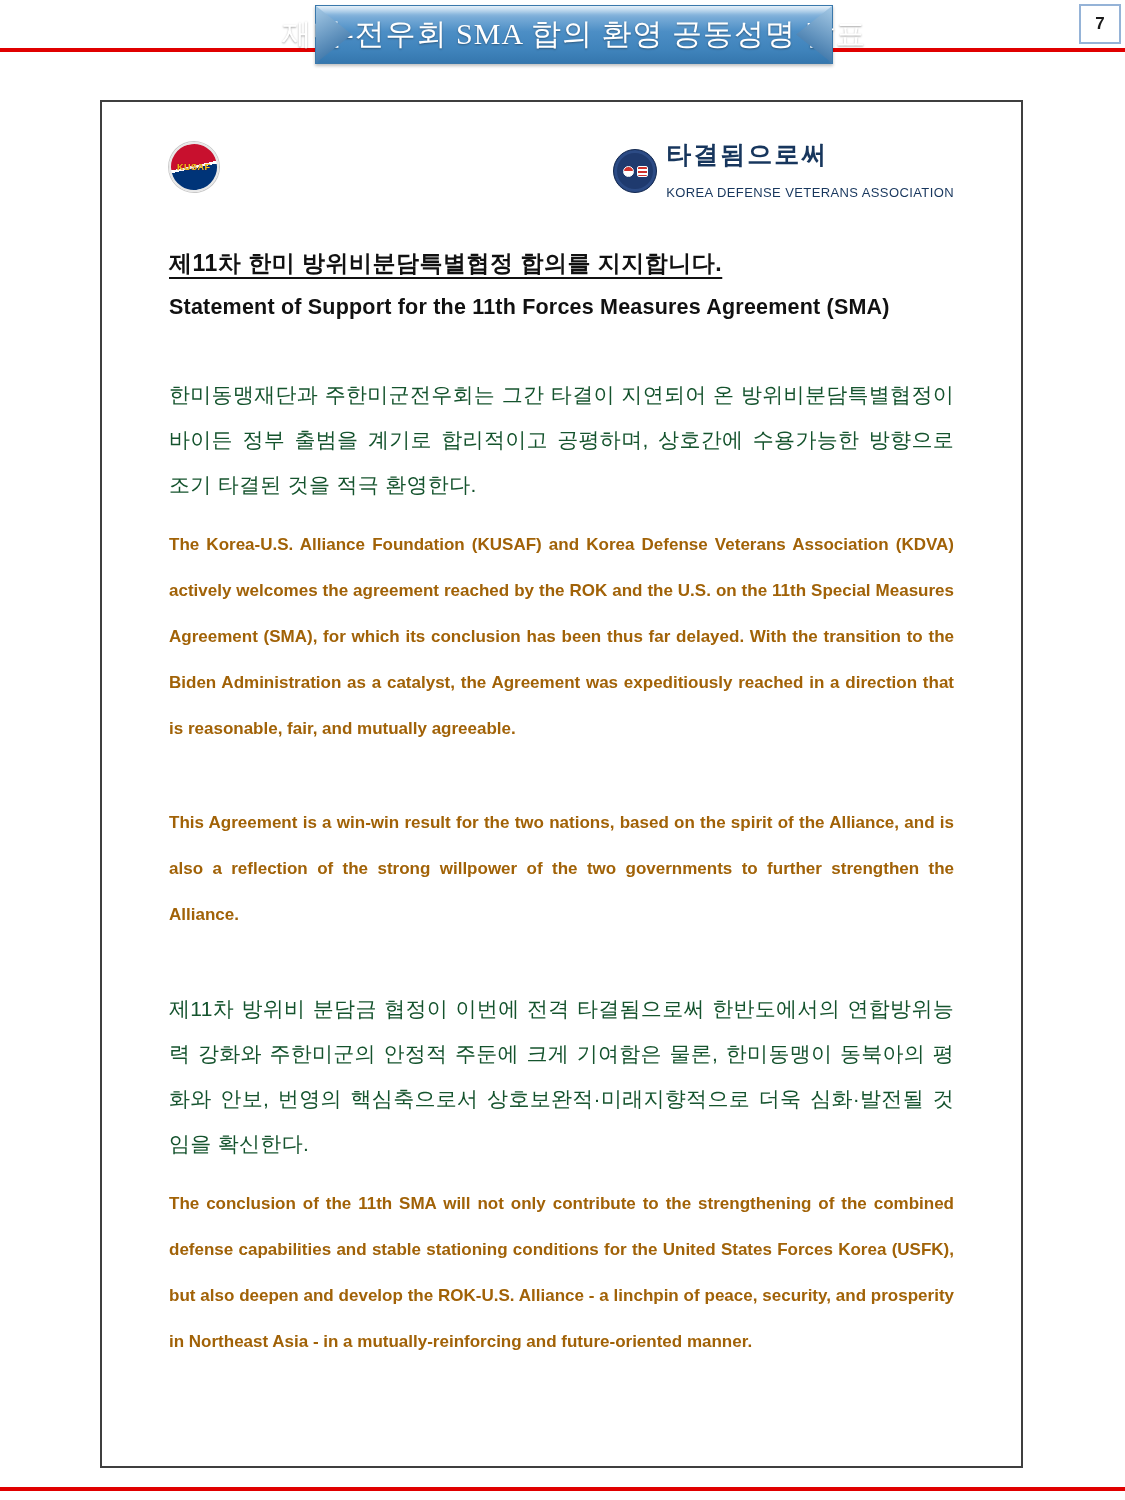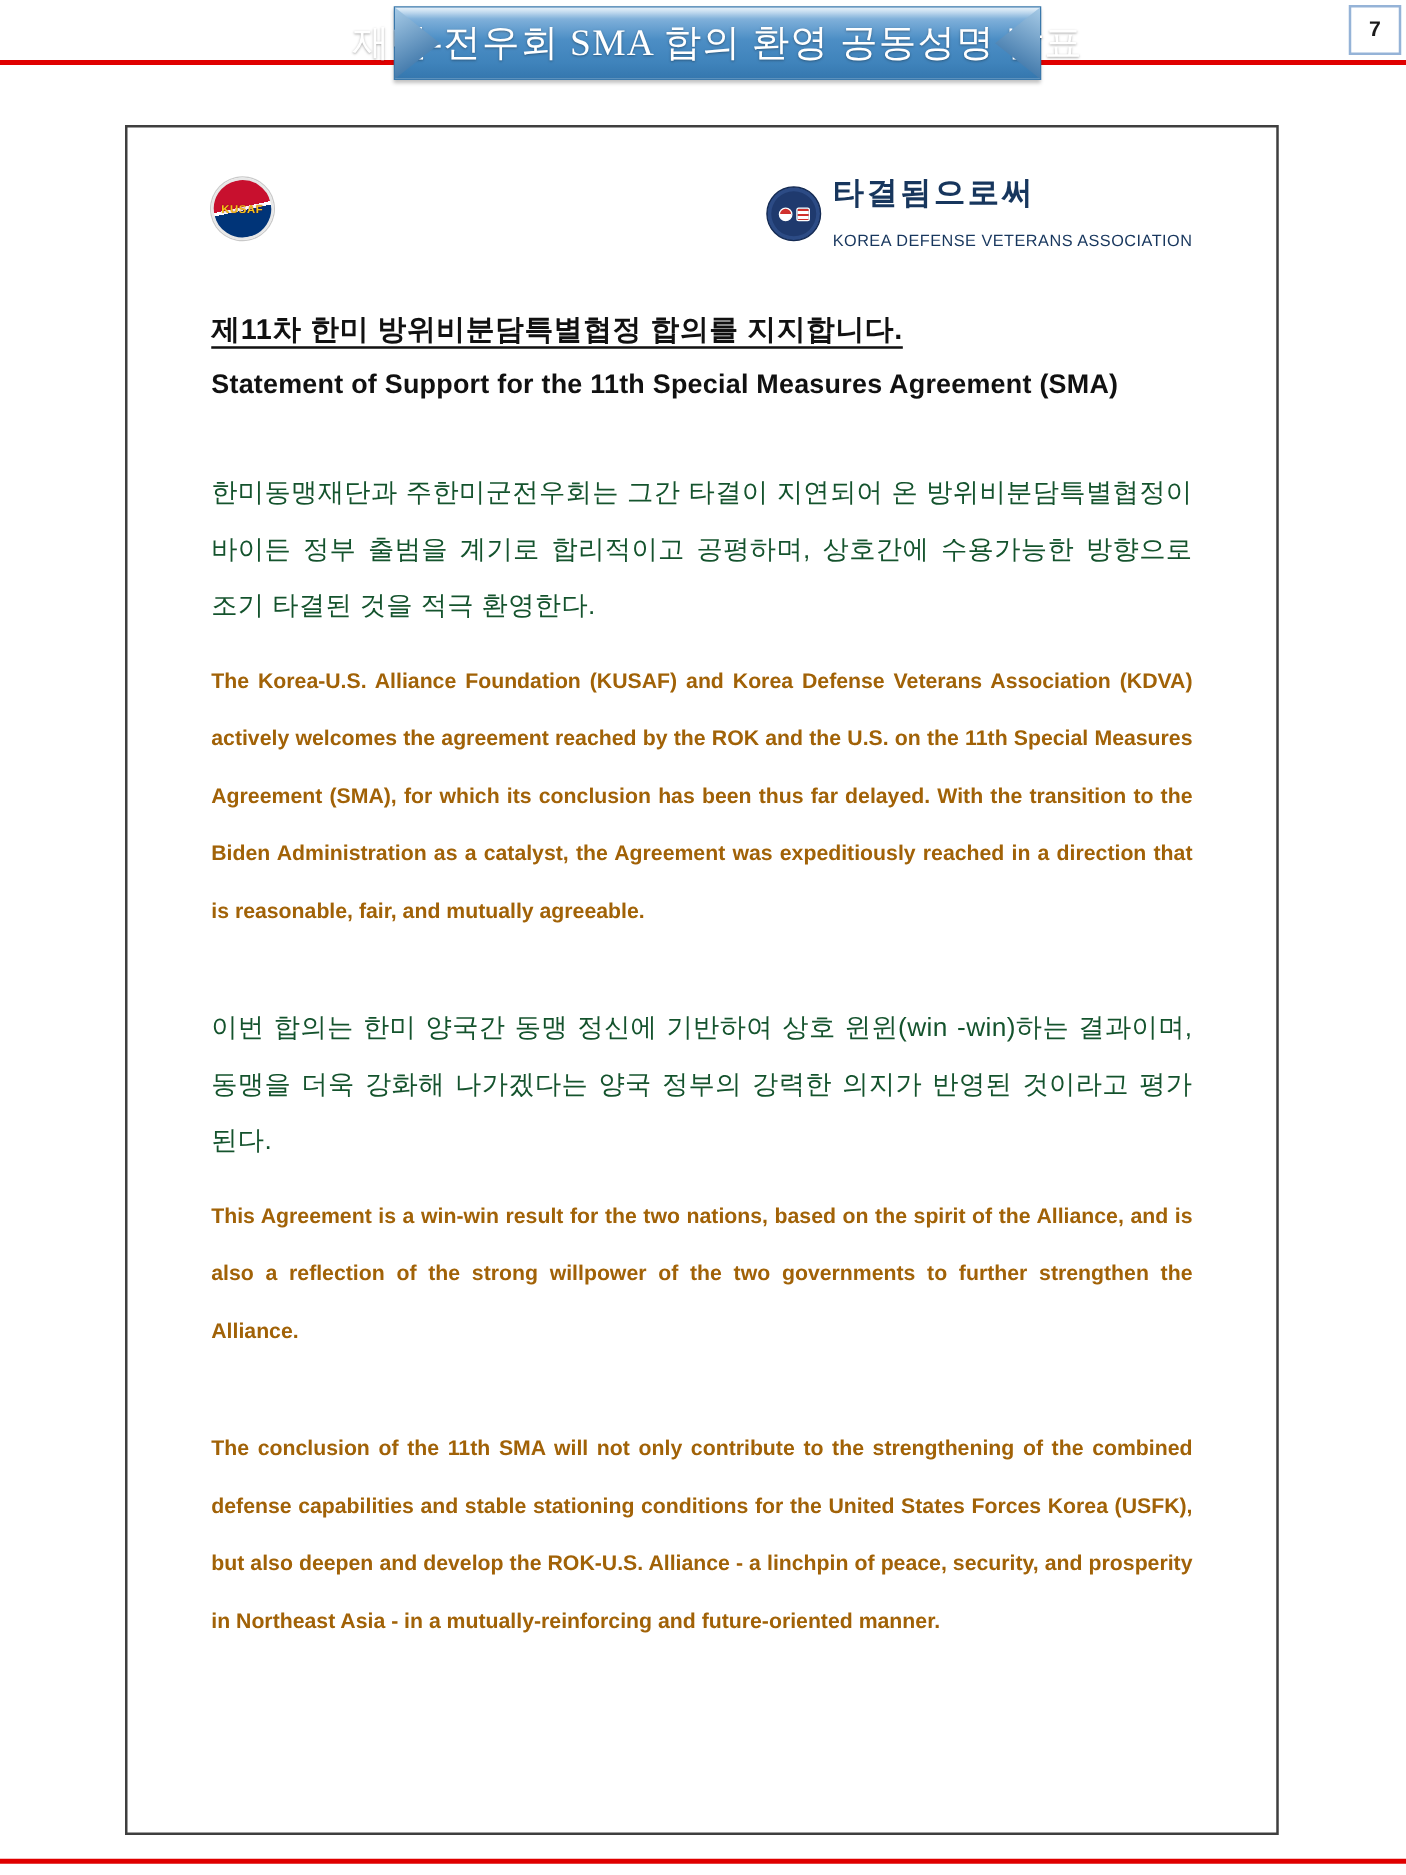--- a/index.html
+++ b/index.html
@@ -123,26 +123,26 @@
       </div>
       <div>
         <div class="logo-text-ko-right">타결됨으로써</div>
         <div class="logo-text-en-right">KOREA DEFENSE VETERANS ASSOCIATION</div>
       </div>
     </div>
   </div>
 
   <div class="title-block">
     <div class="title-ko">제11차 한미 방위비분담특별협정 합의를 지지합니다.</div>
-    <div class="title-en">Statement of Support for the 11th Special Measures Agreement (SMA)</div>
+    <div class="title-en">Statement of Support for the 11th Forces Measures Agreement (SMA)</div>
   </div>
 
   <div class="body-text">
     <p class="para ko">한미동맹재단과 주한미군전우회는 그간 타결이 지연되어 온 방위비분담특별협정이 바이든 정부 출범을 계기로 합리적이고 공평하며, 상호간에 수용가능한 방향으로 조기 타결된 것을 적극 환영한다.</p>
     <p class="para en">The Korea-U.S. Alliance Foundation (KUSAF) and Korea Defense Veterans Association (KDVA) actively welcomes the agreement reached by the ROK and the U.S. on the 11th Special Measures Agreement (SMA), for which its conclusion has been thus far delayed. With the transition to the Biden Administration as a catalyst, the Agreement was expeditiously reached in a direction that is reasonable, fair, and mutually agreeable.</p>
-    <p class="para ko">이번 합의는 한미 양국간 동맹 정신에 기반하여 상호 윈윈(win -win)하는 결과이며, 동맹을 더욱 강화해 나가겠다는 양국 정부의 강력한 의지가 반영된 것이라고 평가된다.</p>
     <p class="para en">This Agreement is a win-win result for the two nations, based on the spirit of the Alliance, and is also a reflection of the strong willpower of the two governments to further strengthen the Alliance.</p>
+    <p class="para ko">제11차 방위비 분담금 협정이 이번에 전격 타결됨으로써 한반도에서의 연합방위능력 강화와 주한미군의 안정적 주둔에 크게 기여함은 물론, 한미동맹이 동북아의 평화와 안보, 번영의 핵심축으로서 상호보완적·미래지향적으로 더욱 심화·발전될 것임을 확신한다.</p>
     <p class="para en">The conclusion of the 11th SMA will not only contribute to the strengthening of the combined defense capabilities and stable stationing conditions for the United States Forces Korea (USFK), but also deepen and develop the ROK-U.S. Alliance - a linchpin of peace, security, and prosperity in Northeast Asia - in a mutually-reinforcing and future-oriented manner.</p>
   </div>
 
 </div>
 
 <div class="bottom-red-line"></div>
 
 </body></html>

